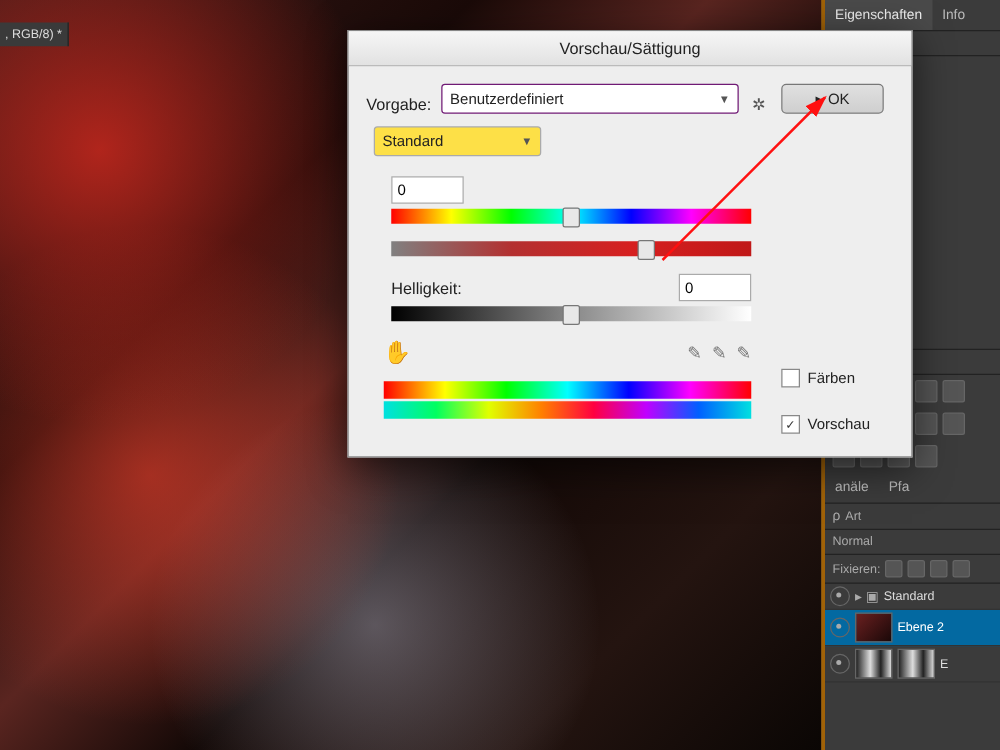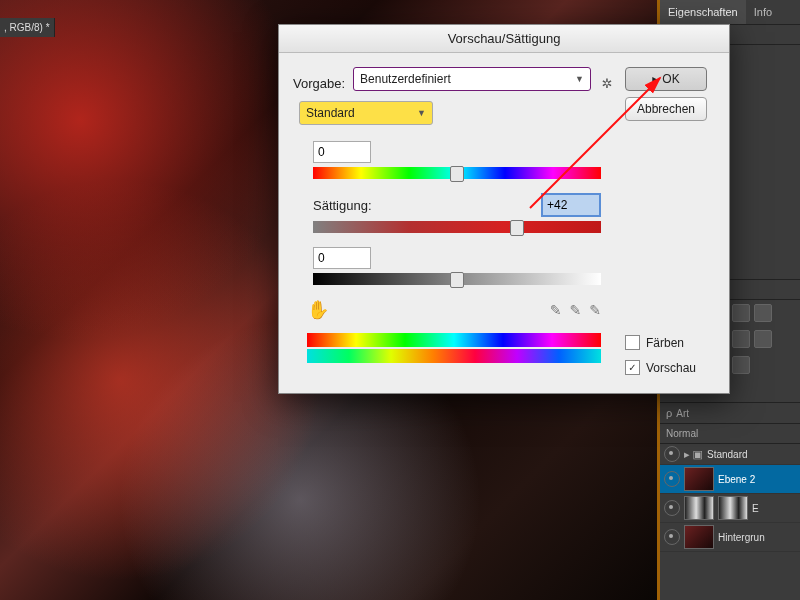--- a/index.html
+++ b/index.html
@@ -45,21 +45,21 @@
 .track{position:relative;height:12px;margin-top:2px}
 .track.hue{background:linear-gradient(90deg,#ff0000,#ffff00,#00ff00,#00ffff,#0000ff,#ff00ff,#ff0000)}
 .track.sat{background:linear-gradient(90deg,#808080,#b33030,#d62020,#c01818)}
 .track.lig{background:linear-gradient(90deg,#000,#888,#fff)}
 .thumb{position:absolute;top:-1px;width:12px;height:14px;background:#e8e8e8;border:1px solid #777;border-radius:2px;transform:translateX(-50%)}
 .eyedrop-row{display:flex;align-items:center;justify-content:space-between;margin:6px 14px 12px 14px}
 .hand{font-size:18px;color:#555}
 .droppers{display:flex;gap:8px;color:#777;font-size:14px}
 .spec{height:14px;margin:0 14px 2px 14px;background:linear-gradient(90deg,#ff0000,#ffff00,#00ff00,#00ffff,#0000ff,#ff00ff,#ff0000)}
 .spec2{height:14px;margin:0 14px 12px 14px;background:linear-gradient(90deg,#00e0e0,#00ff60,#e0ff00,#ff8000,#ff0040,#c000ff,#0060ff,#00e0e0)}
-.chk-row{display:flex;align-items:center;gap:6px;font-size:12px;margin-top:4px}
+.chk-row{display:flex;gap:6px;font-size:12px;margin-top:16px}
 .chk{width:13px;height:13px;border:1px solid #888;background:#fff;display:flex;align-items:center;justify-content:center;font-size:10px;color:#333}
 .arrow-svg{position:absolute;left:520px;top:68px;pointer-events:none}
 .lock-row{display:flex;align-items:center;gap:4px;padding:4px 6px;font-size:10px;color:#aaa;border-bottom:1px solid #222}
 </style>
 </head>
 <body>
 
 <div class="canvas-bg"></div>
 <div class="top-tab">, RGB/8) *</div>
 
@@ -96,40 +96,42 @@
   </div>
   <div class="panel-tabs">
     <div class="panel-tab">anäle</div>
     <div class="panel-tab">Pfa</div>
   </div>
   <div class="panel-sec" style="display:flex;align-items:center;gap:4px">
     <span style="font-size:11px">ρ</span>
       <span>Art</span>
   </div>
   <div class="panel-sec"><span>Normal</span></div>
+  <div class="lock-row">
+    <span>Fixieren:</span>
+    <div class="ico" style="width:12px;height:12px"></div>
+    <div class="ico" style="width:12px;height:12px"></div>
+    <div class="ico" style="width:12px;height:12px"></div>
+    <div class="ico" style="width:12px;height:12px"></div>
+  </div>
   <div class="layer-row">
     <div class="eye"></div>
     <span style="color:#aaa">▸ ▣</span>
     <span class="layer-name">Standard</span>
   </div>
   <div class="layer-row sel">
     <div class="eye"></div>
     <div class="layer-thumb"></div>
     <span class="layer-name">Ebene 2</span>
   </div>
   <div class="layer-row">
     <div class="eye"></div>
     <div class="layer-thumb mask"></div>
     <div class="layer-thumb mask"></div>
     <span class="layer-name">E</span>
-  </div>
-  <div class="layer-row">
-    <div class="eye"></div>
-    <div class="layer-thumb"></div>
-    <span class="layer-name">Hintergrun</span>
   </div>
 </div>
 
 <div class="dialog">
   <div class="dlg-title">Vorschau/Sättigung</div>
   <div class="dlg-body">
     <div class="dlg-left">
       <div class="row">
         <span>Vorgabe:</span>
         <div class="select">
@@ -147,31 +149,28 @@
         <div class="slider-block">
           <div class="slider-row">
             <input class="num-input" value="0" style="">
           </div>
           <div class="track hue">
             <div class="thumb" style="left:50%"></div>
           </div>
         </div>
 
         <div class="slider-block">
-          <div class="slider-row">
-            <span class="slider-label">Sättigung:</span>
-            <input class="num-input hl" value="+42" style="">
-          </div>
           <div class="track sat">
             <div class="thumb" style="left:71%"></div>
           </div>
         </div>
 
         <div class="slider-block">
           <div class="slider-row">
+            <span class="slider-label">Helligkeit:</span>
             <input class="num-input" value="0" style="">
           </div>
           <div class="track lig">
             <div class="thumb" style="left:50%"></div>
           </div>
         </div>
       </div>
 
       <div class="eyedrop-row">
         <span class="hand">✋</span>
@@ -182,21 +181,20 @@
         </div>
       </div>
       <div class="spec"></div>
       <div class="spec2"></div>
     </div>
     <div class="dlg-right">
       <div class="btn primary">
           <span style="margin-right:4px">▸</span>
           <span>OK</span>
         </div>
-      <div class="btn">Abbrechen</div>
       <div style="flex:1"></div>
       <div class="chk-row">
         <div class="chk"></div>
         <span>Färben</span>
       </div>
       <div class="chk-row">
         <div class="chk">✓</div>
         <span>Vorschau</span>
       </div>
     </div>

